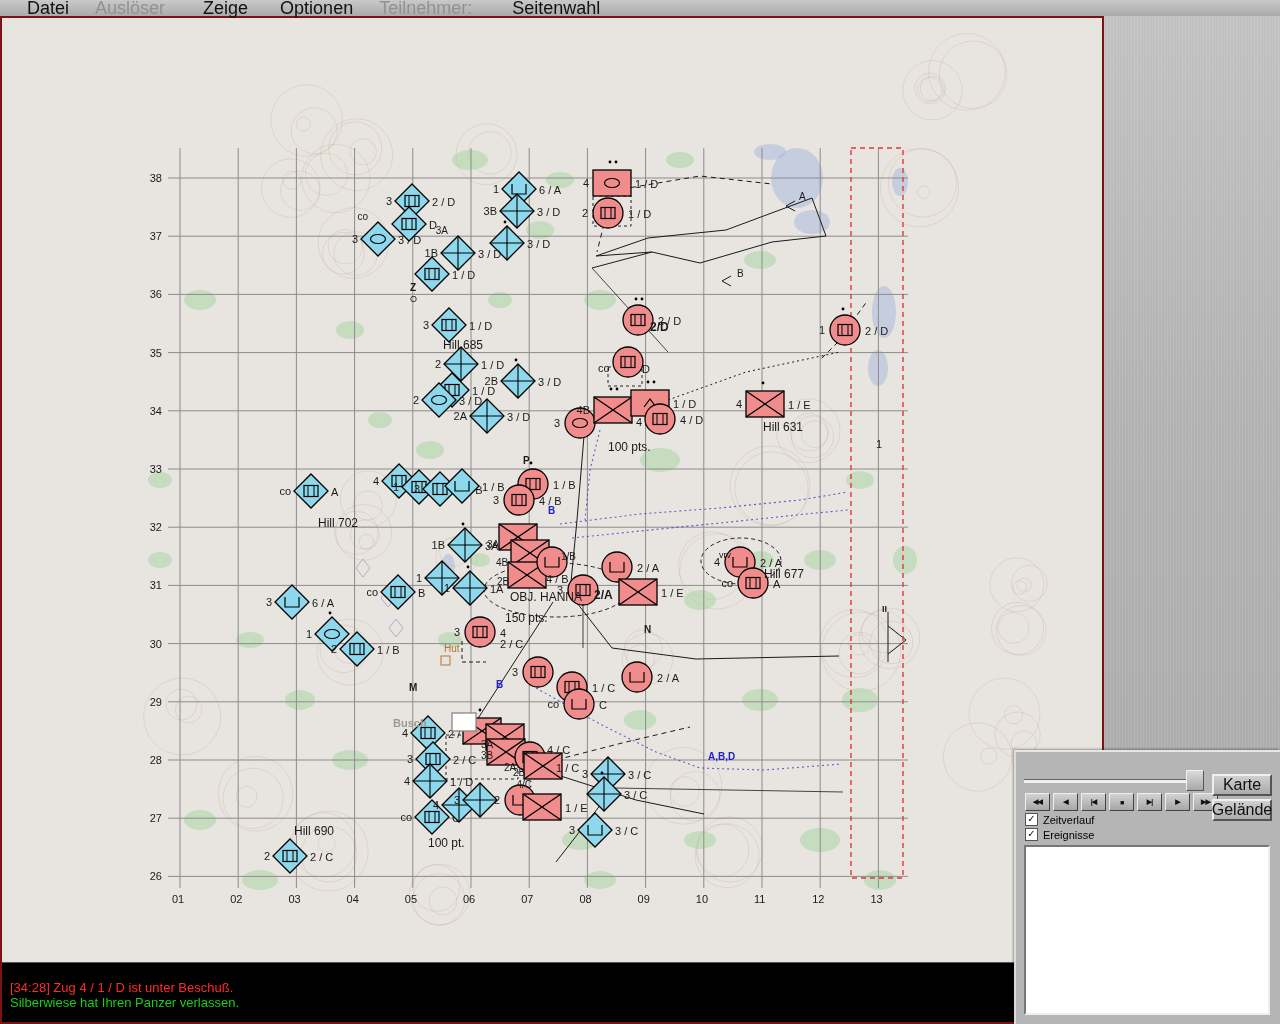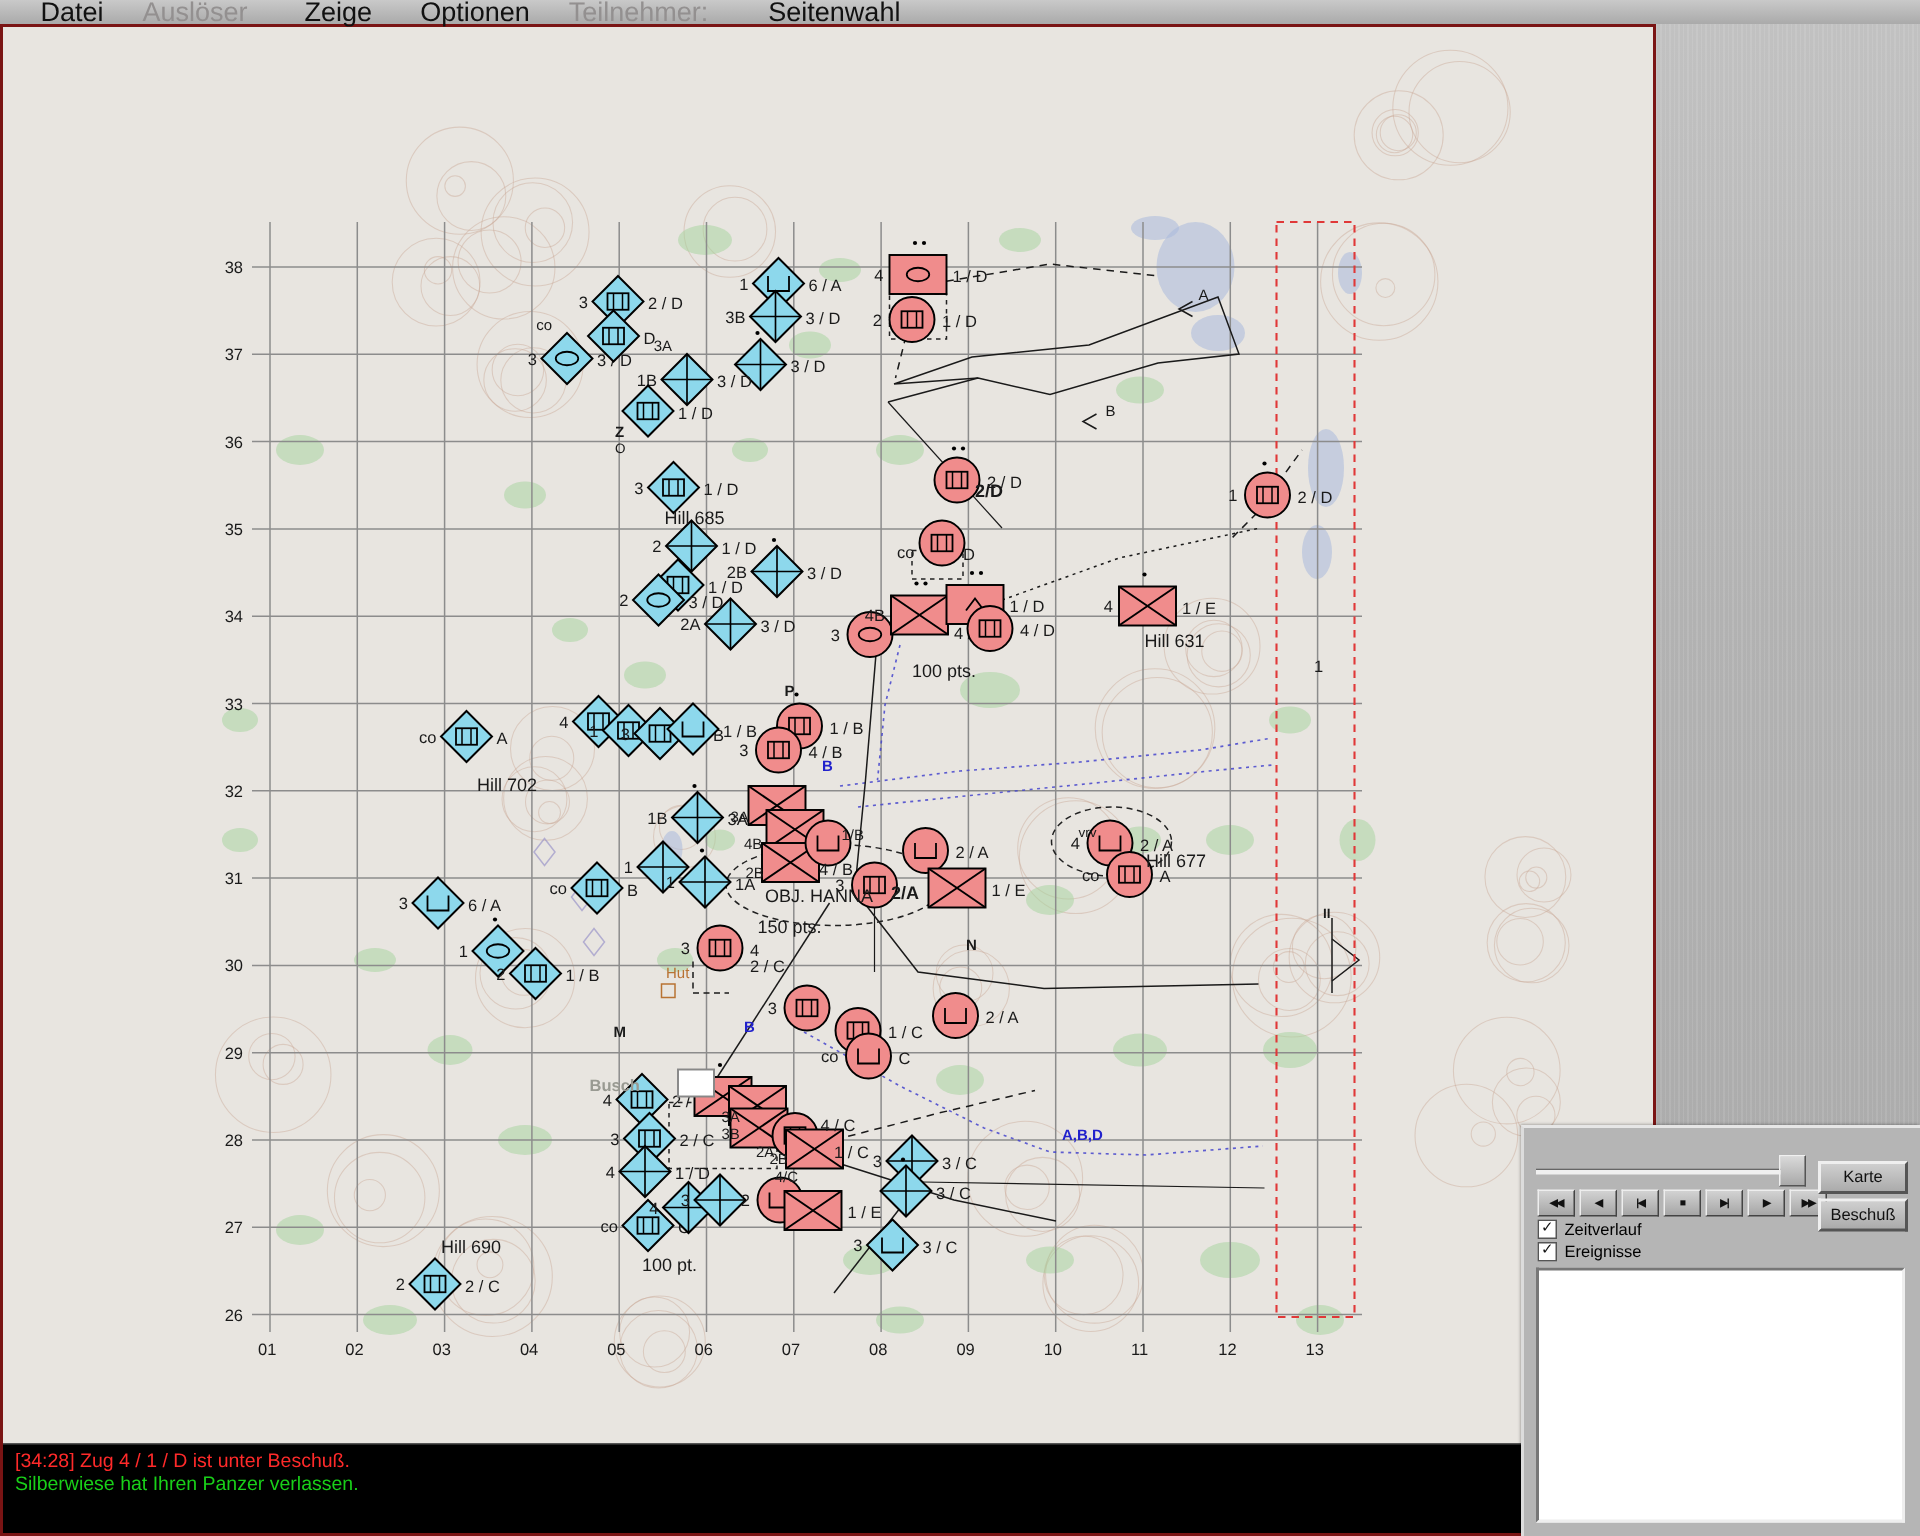--- a/index.html
+++ b/index.html
@@ -10,39 +10,39 @@
   #menubar{position:absolute;left:0;top:0;width:1280px;height:16px;
     background:linear-gradient(180deg,#c9c9c9,#aaaaaa);display:flex;align-items:center;z-index:30;}
   .menu-item{font-size:18px;color:#111;padding:0 13px;cursor:default;}
   .menu-item.disabled{color:#939090;}
   
   #frame{position:absolute;left:0;top:16px;width:1104px;height:1008px;
     border:2px solid #7a1414;box-sizing:border-box;background:#e8e5e0;z-index:1;}
   #mapsvg{position:absolute;left:2px;top:18px;z-index:2;}
   
   #console{position:absolute;left:2px;top:962px;width:1012px;height:60px;background:#000;
-    border-top:1px solid #555;box-sizing:border-box;padding:3px 0 0 8px;z-index:3;}
+    border-top:1px solid #555;box-sizing:border-box;padding:17px 0 0 8px;z-index:3;}
   #console .cline{font-size:13px;line-height:15px;white-space:pre;}
   
   #rpanel{position:absolute;left:1104px;top:0;width:176px;height:1024px;z-index:10;
     background:repeating-linear-gradient(90deg,rgba(255,255,255,.10) 0 1px,rgba(0,0,0,0) 1px 3px),
                linear-gradient(180deg,#c2c2c2 0%,#b2b2b2 40%,#a8a8a8 100%);}
   
   #pbpanel{position:absolute;left:1014px;top:750px;width:266px;height:274px;z-index:20;
     background:#b5b5b5;border-top:2px solid #e6e6e6;border-left:2px solid #dcdcdc;
     box-sizing:border-box;box-shadow:-1px -1px 2px rgba(0,0,0,.35);}
   #scrub-track{position:absolute;left:8px;top:27px;width:178px;height:3px;background:#f0f0f0;border-top:1px solid #666;}
   #scrub-handle{position:absolute;left:170px;top:18px;width:16px;height:19px;
     background:linear-gradient(180deg,#d9d9d9,#a9a9a9);border:1px solid #555;border-top-color:#f0f0f0;border-left-color:#f0f0f0;cursor:grab;}
   #pb-buttons{position:absolute;left:9px;top:41px;display:flex;gap:3px;}
   .pb-btn{width:23px;height:16px;font-size:7px;font-weight:bold;letter-spacing:-1px;
     display:flex;align-items:center;justify-content:center;color:#111;cursor:pointer;
     background:linear-gradient(180deg,#d2d2d2,#a6a6a6);border:1px solid #444;
     border-top-color:#eee;border-left-color:#eee;}
-  .side-btn{position:absolute;left:196px;width:60px;height:22px;font-size:11px;color:#111;
+  .side-btn{position:absolute;left:196px;width:60px;height:22px;font-size:16px;color:#111;
     display:flex;align-items:center;justify-content:center;cursor:pointer;
     background:linear-gradient(180deg,#cfcfcf,#ababab);border:2px solid #555;
     border-top-color:#efefef;border-left-color:#efefef;box-sizing:border-box;}
   .cbrow{position:absolute;left:9px;display:flex;align-items:center;gap:5px;}
   .cbox{width:11px;height:11px;background:#fff;border:1px solid #555;font-size:10px;
     line-height:10px;text-align:center;color:#111;cursor:pointer;}
   .cblabel{font-size:11px;color:#000000;}
   #eventlist{position:absolute;left:8px;top:93px;width:246px;height:170px;background:#fff;
     border:2px solid #777;border-bottom-color:#eee;border-right-color:#eee;box-sizing:border-box;}
 </style>
@@ -814,21 +814,21 @@
   <div id="pb-buttons">
       <div class="pb-btn">◀◀</div>
       <div class="pb-btn">◀</div>
       <div class="pb-btn">|◀</div>
       <div class="pb-btn">■</div>
       <div class="pb-btn">▶|</div>
       <div class="pb-btn">▶</div>
       <div class="pb-btn">▶▶</div>
     </div>
   <div class="side-btn" style="top:22px;">Karte</div>
-  <div class="side-btn" style="top:47px;">Beschuß</div>
+  <div class="side-btn" style="top:47px;">Gelände</div>
   <div id="pb-checks"></div>
   <div id="eventlist"></div>
 <div class="cbrow" style="top: 61px;">
       <div class="cbox">✓</div>
       <div class="cblabel">Zeitverlauf</div>
     </div>
     <div class="cbrow" style="top: 76px;">
       <div class="cbox">✓</div>
       <div class="cblabel">Ereignisse</div>
     </div>

